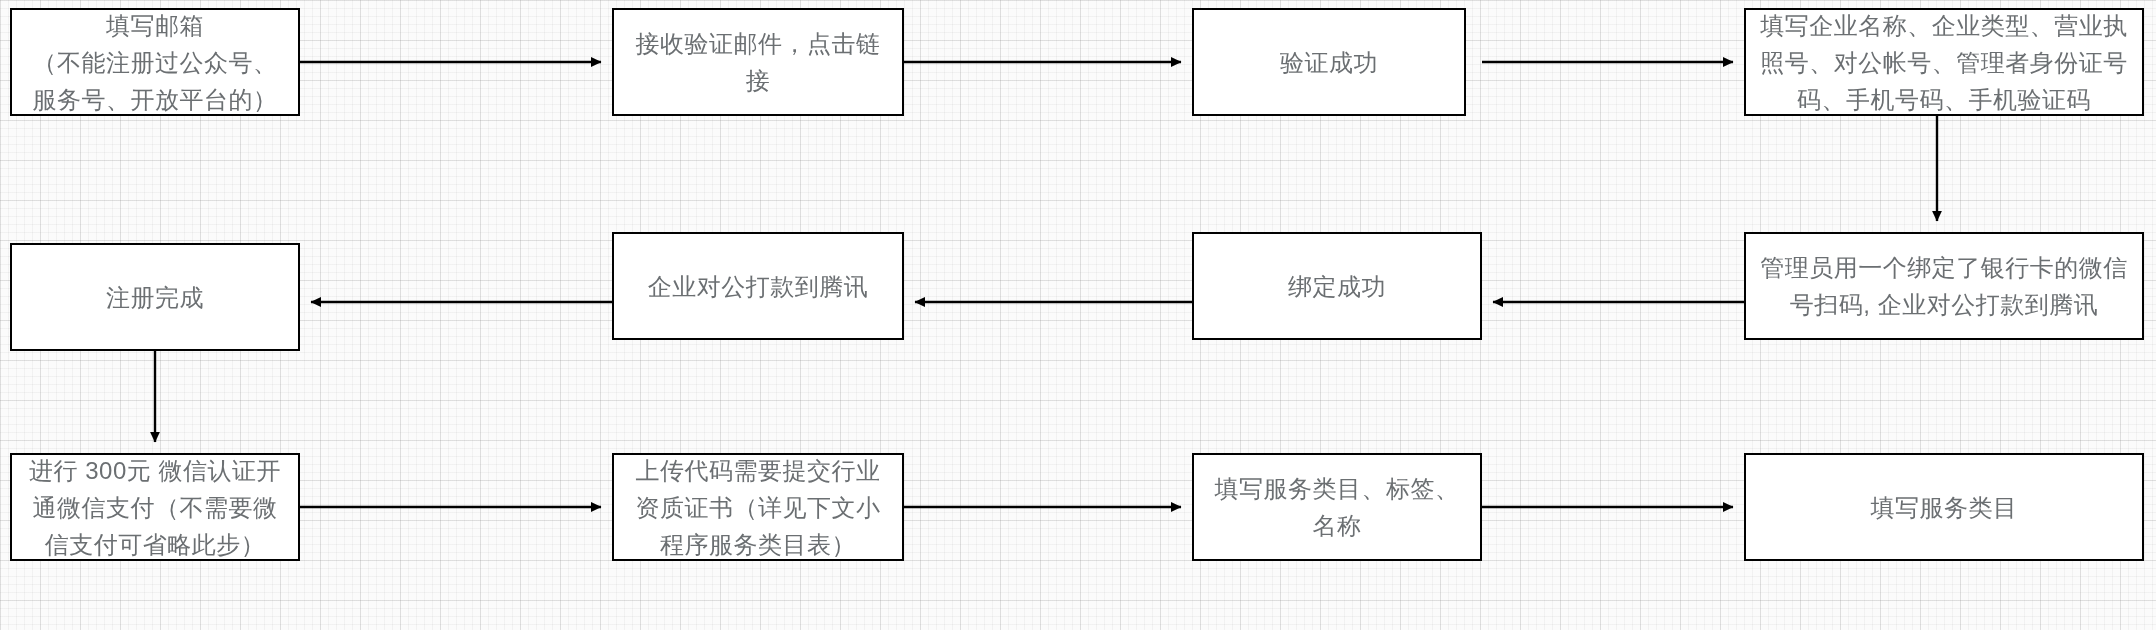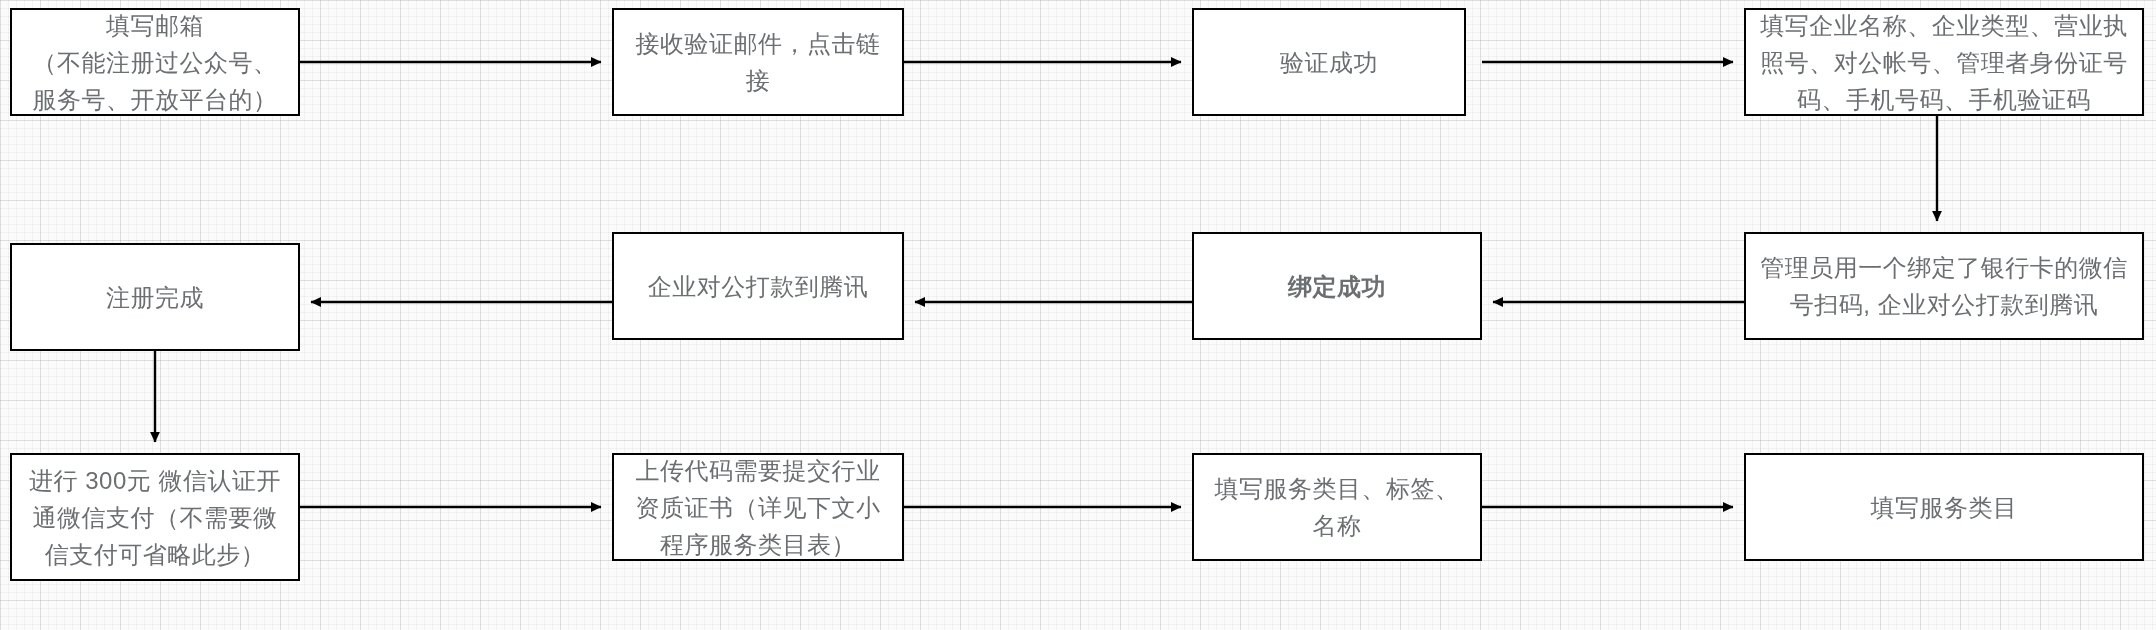--- a/index.html
+++ b/index.html
@@ -70,21 +70,21 @@
         <line x1="1482" y1="507" x2="1733" y2="507" marker-end="url(#ah-right)"></line>
       </g>
   </svg>
 
   <div class="node" style="left: 10px; top: 8px; width: 290px; height: 108px;">填写邮箱
 （不能注册过公众号、服务号、开放平台的）</div>
   <div class="node" style="left: 612px; top: 8px; width: 292px; height: 108px;">接收验证邮件，点击链接</div>
   <div class="node" style="left: 1192px; top: 8px; width: 274px; height: 108px;">验证成功</div>
   <div class="node" style="left: 1744px; top: 8px; width: 400px; height: 108px;">填写企业名称、企业类型、营业执照号、对公帐号、管理者身份证号码、手机号码、手机验证码</div>
   <div class="node" style="left: 1744px; top: 232px; width: 400px; height: 108px;">管理员用一个绑定了银行卡的微信号扫码, 企业对公打款到腾讯</div>
-  <div class="node" style="left: 1192px; top: 232px; width: 290px; height: 108px; font-weight: bold;">绑定成功</div>
+  <div class="node" style="left: 1192px; top: 232px; width: 290px; height: 108px;">绑定成功</div>
   <div class="node" style="left: 612px; top: 232px; width: 292px; height: 108px;">企业对公打款到腾讯</div>
   <div class="node" style="left: 10px; top: 243px; width: 290px; height: 108px;">注册完成</div>
-  <div class="node" style="left: 10px; top: 453px; width: 290px; height: 128px;">进行 300元 微信认证开通微信支付（不需要微信支付可省略此步）</div>
+  <div class="node" style="left: 10px; top: 453px; width: 290px; height: 108px;">进行 300元 微信认证开通微信支付（不需要微信支付可省略此步）</div>
   <div class="node" style="left: 612px; top: 453px; width: 292px; height: 108px;">上传代码需要提交行业资质证书（详见下文小程序服务类目表）</div>
   <div class="node" style="left: 1192px; top: 453px; width: 290px; height: 108px;">填写服务类目、标签、名称</div>
   <div class="node" style="left: 1744px; top: 453px; width: 400px; height: 108px;">填写服务类目</div>
 
 </div>
 
 </body></html>

